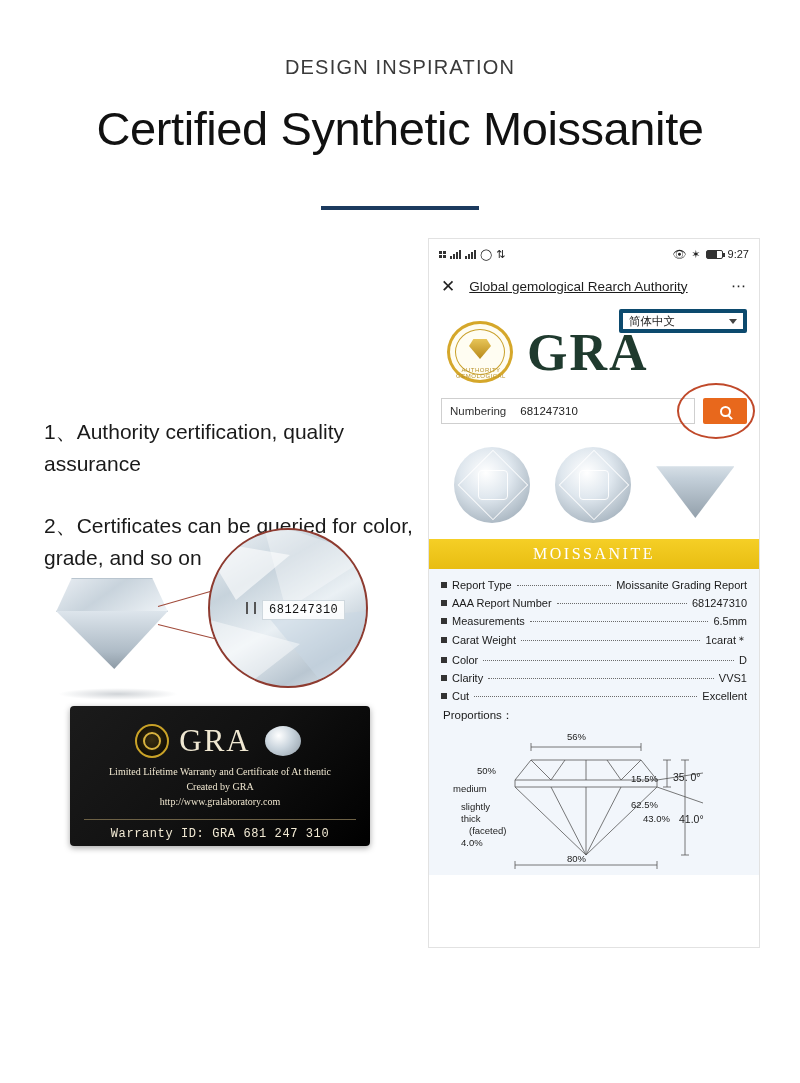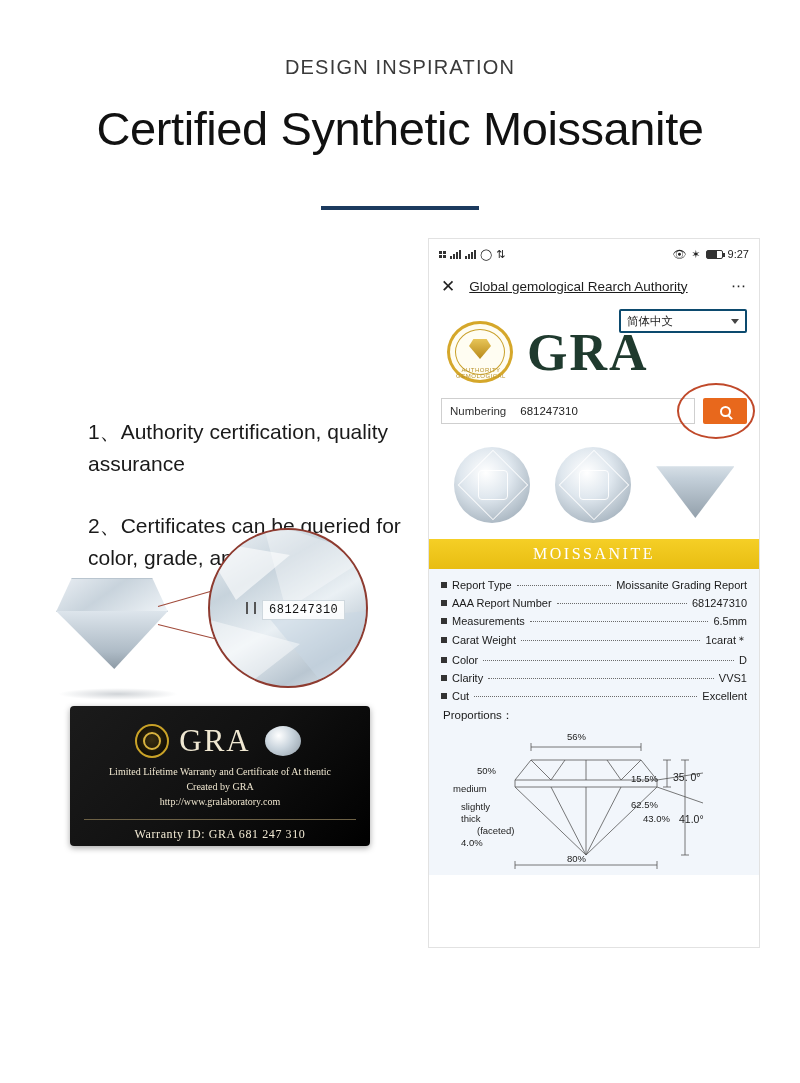--- a/index.html
+++ b/index.html
@@ -52,21 +52,20 @@
     left: 44px;
     top: 178px;
     width: 380px;
   }
   .bullet {
     font-size: 21px;
     line-height: 32px;
     color: #1a1a1a;
     margin-bottom: 30px;
     font-weight: 400;
-    margin-left: 44px;
   }
 
   
   .gem-figure {
     position: absolute;
     left: 40px;
     top: 290px;
     width: 390px;
     height: 160px;
   }
@@ -198,21 +197,21 @@
   .gra-sub {
     font-family: "Liberation Serif", serif;
     font-size: 10px;
     line-height: 15px;
     color: #efe6cf;
   }
   .gra-warranty {
     margin: 10px 14px 0 14px;
     border-top: 1px solid #6d6145;
     padding-top: 7px;
-    font-family: Liberation Serif, serif;
+    font-family: Liberation Mono, monospace;
     font-size: 12px;
     letter-spacing: 0.6px;
     color: #f2ead4;
   }
 
   
   .phone {
     position: absolute;
     left: 428px;
     top: 0px;
@@ -270,21 +269,21 @@
     align-items: center;
     padding: 0 14px;
     position: relative;
   }
   .lang-select {
     position: absolute;
     right: 12px;
     top: 6px;
     width: 128px;
     height: 24px;
-    border: 2px solid #0c4a6e;
+    border: 4px solid #0c4a6e;
     border-radius: 2px;
     background: #fff;
     font-size: 11.5px;
     color: #222;
     display: flex;
     align-items: center;
     padding: 0 6px;
     justify-content: space-between;
   }
   .caret { width:0;height:0;border-left:4px solid transparent;border-right:4px solid transparent;border-top:5px solid #444; }
@@ -674,18 +673,18 @@
         <span class="plabel" style="left:32px; top:40px;">50%</span>
         <span class="plabel" style="left:186px; top:48px;">15.5%</span>
         <span class="plabel" style="left:228px; top:46px; font-size:10.5px;">35. 0°</span>
         <span class="plabel" style="left:186px; top:74px;">62.5%</span>
         <span class="plabel" style="left:198px; top:88px;">43.0%</span>
         <span class="plabel" style="left:234px; top:88px; font-size:10.5px;">41.0°</span>
         <span class="plabel" style="left:122px; top:128px;">80%</span>
         <span class="plabel" style="left:8px; top:58px;">medium</span>
         <span class="plabel" style="left:16px; top:76px;">slightly</span>
         <span class="plabel" style="left:16px; top:88px;">thick</span>
-        <span class="plabel" style="left:32px; top:100px;">(faceted)</span>
+        <span class="plabel" style="left:24px; top:100px;">(faceted)</span>
         <span class="plabel" style="left:16px; top:112px;">4.0%</span>
       </div>
     </div>
   </div>
 </div>
 
 </body></html>

